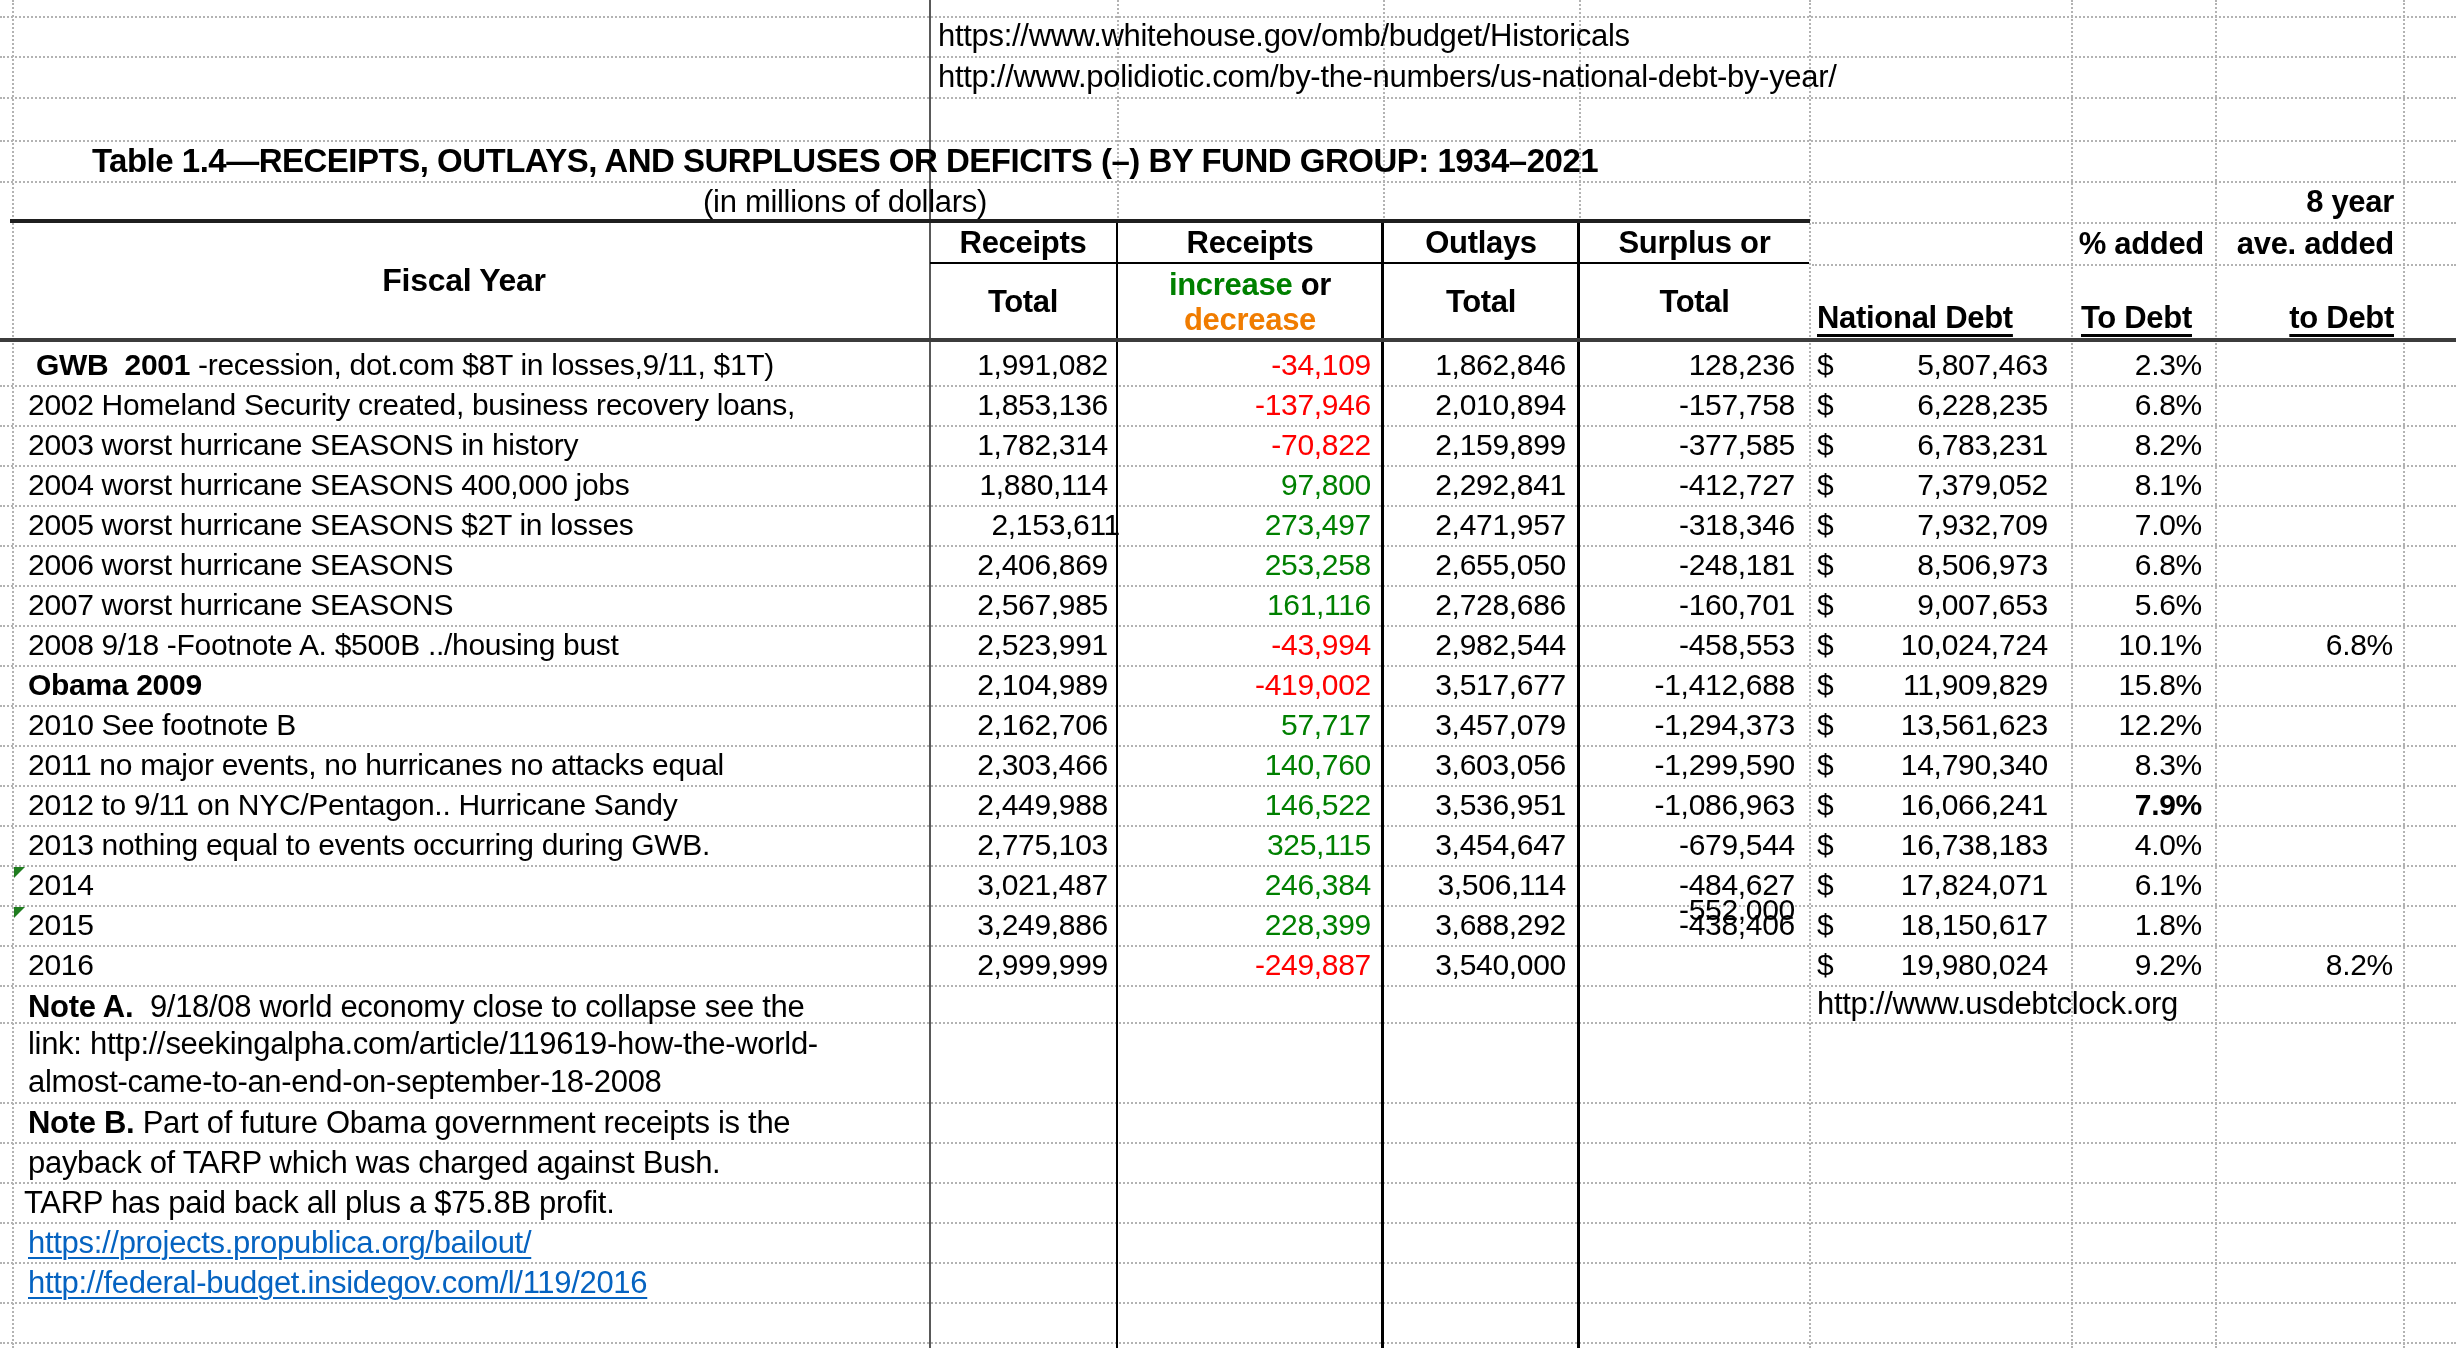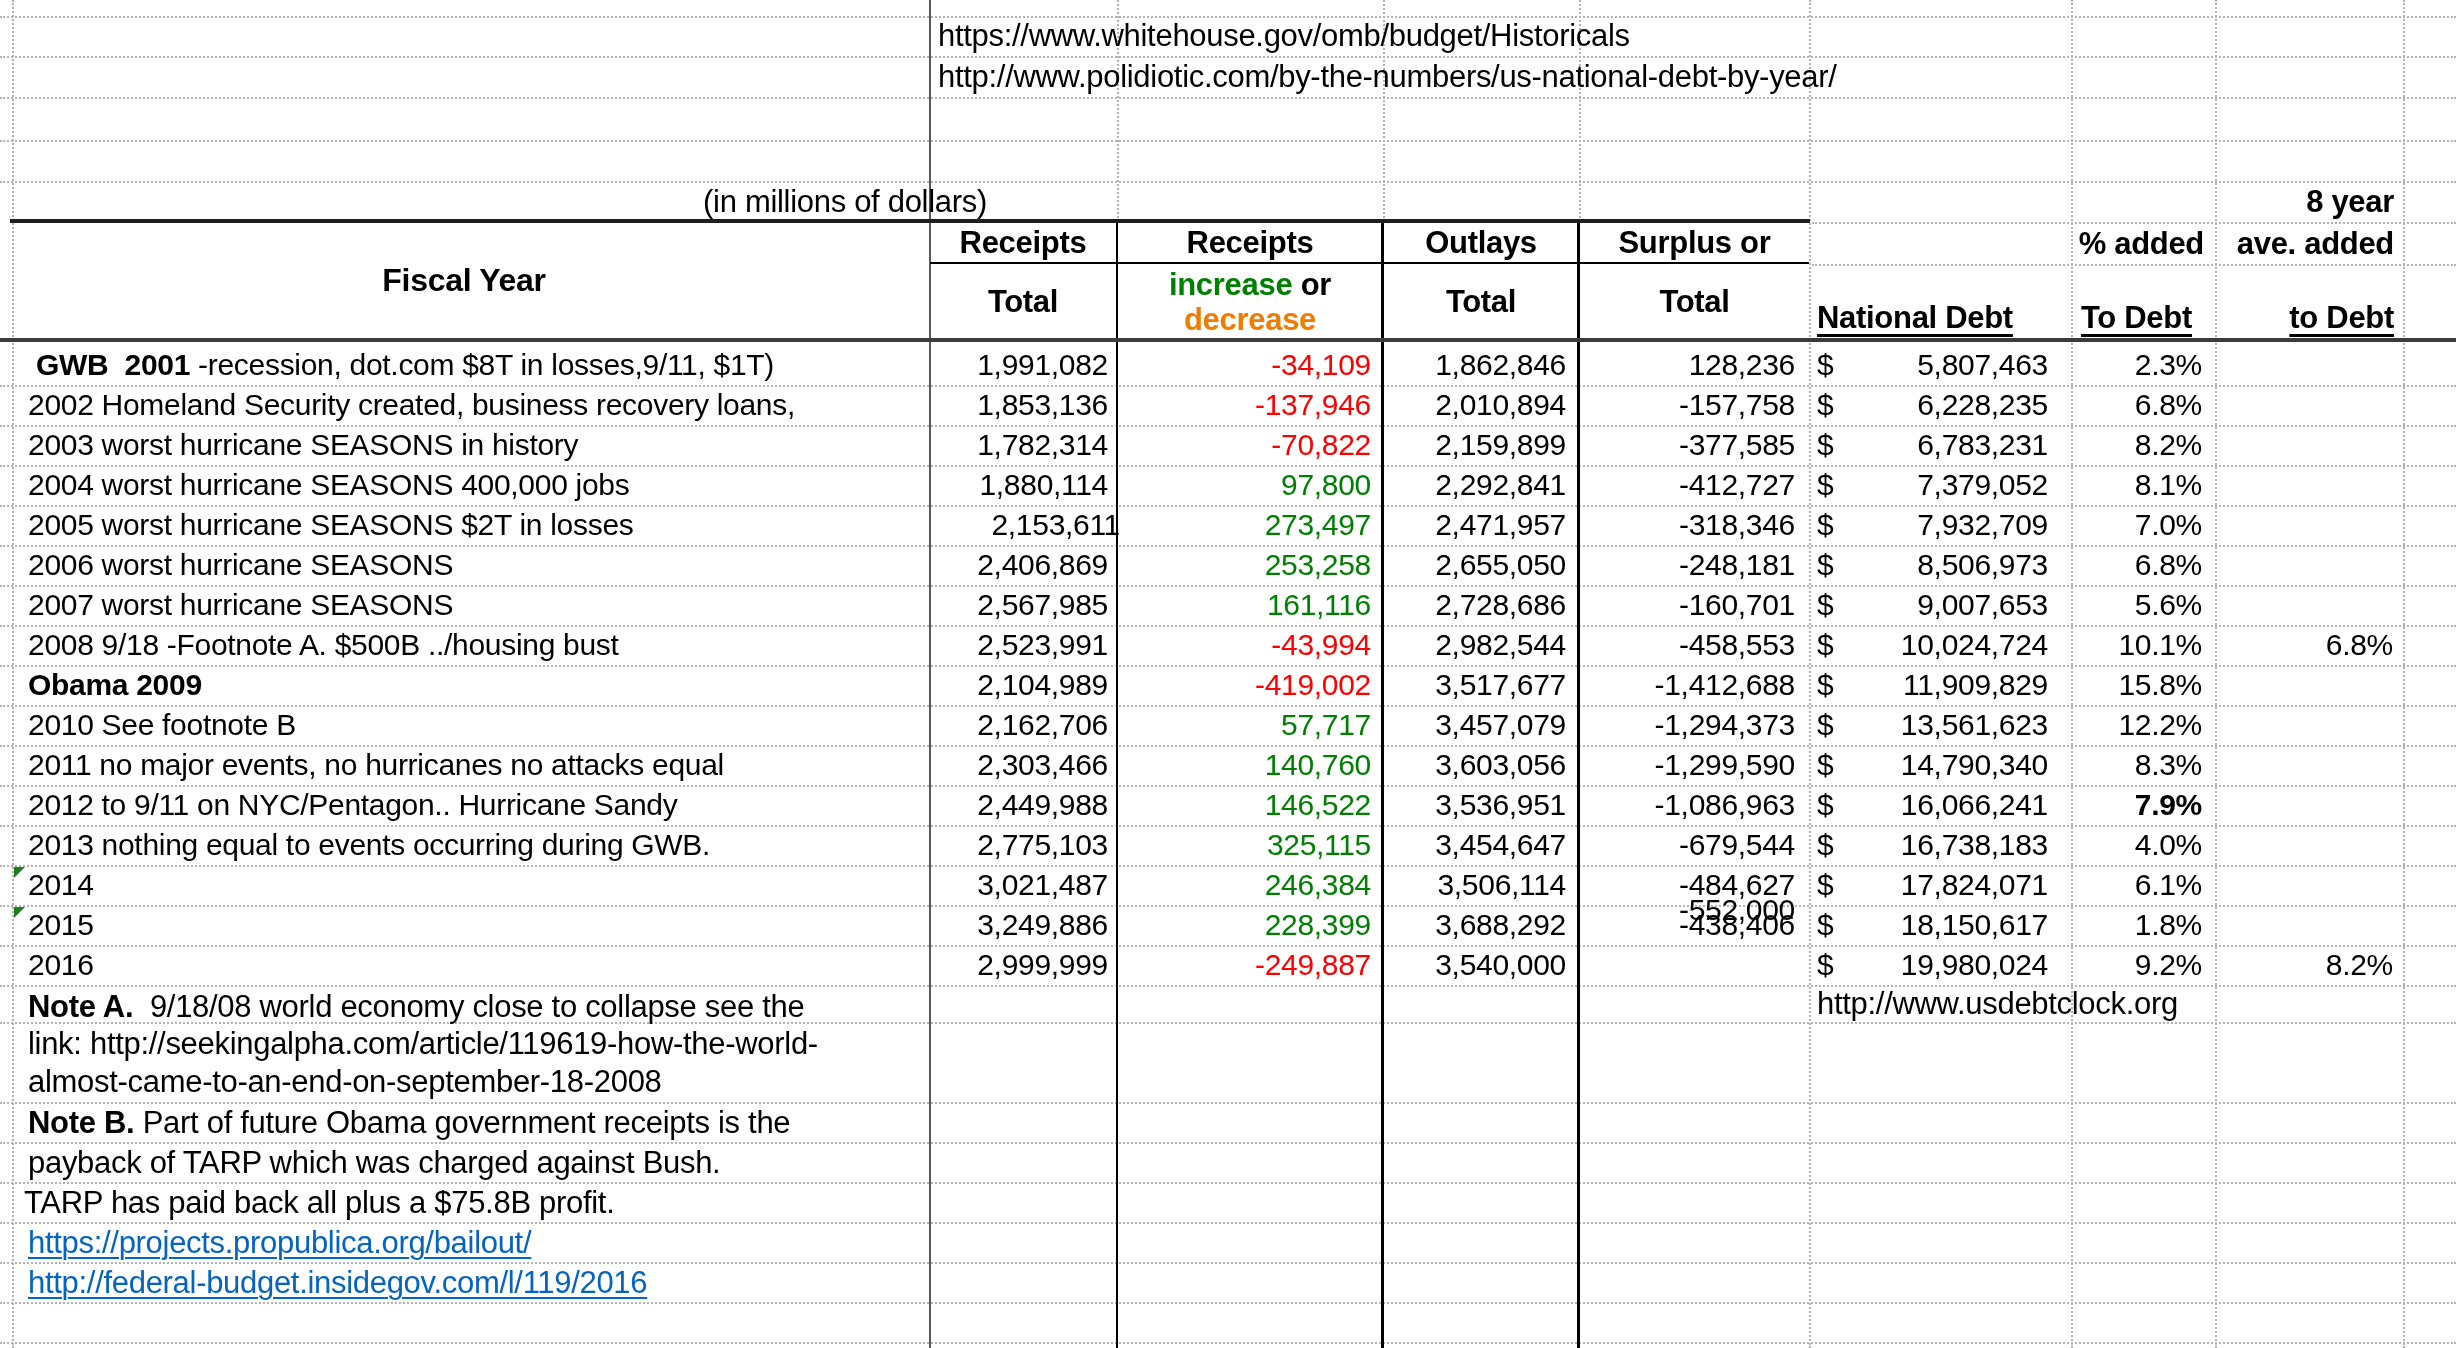--- a/index.html
+++ b/index.html
@@ -74,20 +74,21 @@
       <div class="abs " style="left: 1381px; top: 222px; width: 3px; height: 1126px; background: rgb(0, 0, 0);"></div>
       <div class="abs " style="left: 1577px; top: 222px; width: 3px; height: 1126px; background: rgb(0, 0, 0);"></div>
       <div class="abs " style="left: 10px; top: 219px; width: 1800px; height: 4px; background: rgb(31, 31, 31);"></div>
       <div class="abs " style="left: 930px; top: 262px; width: 879px; height: 2px; background: rgb(0, 0, 0);"></div>
       <div class="abs " style="left: 0px; top: 338px; width: 2456px; height: 4px; background: rgb(60, 60, 60);"></div>
     </div>
 
   <div class="abs cell" style="left:938px;top:56px;height:41px;line-height:41px;font-size:31px;">http://www.polidiotic.com/by-the-numbers/us-national-debt-by-year/</div>
   <div class="abs cell" style="left:938px;top:15px;height:41px;line-height:41px;font-size:31px;">https://www.whitehouse.gov/omb/budget/Historicals</div>
 
+  <div class="abs title" style="left:0;top:140px;width:1690px;">Table 1.4—RECEIPTS, OUTLAYS, AND SURPLUSES OR DEFICITS (–) BY FUND GROUP: 1934–2021</div>
   <div class="abs subtitle" style="left:0;top:181px;width:1690px;">(in millions of dollars)</div>
 
   <div class="abs hdr center" style="left:0;top:224px;width:928px;height:113px;font-size:32px;">Fiscal Year</div>
 
   <div class="abs hdr center" style="left:931px;top:222px;width:184px;height:41px;">Receipts</div>
   <div class="abs hdr center" style="left:931px;top:266px;width:184px;height:71px;">Total</div>
 
   <div class="abs hdr center" style="left:1119px;top:222px;width:262px;height:41px;">Receipts</div>
   <div class="abs" style="left:1119px;top:266px;width:262px;height:71px;display:flex;flex-direction:column;align-items:center;justify-content:center;">
     <div class="hdr" style="line-height:35px;"><span class="pos pre">increase</span><span class="pre"> or</span></div>

